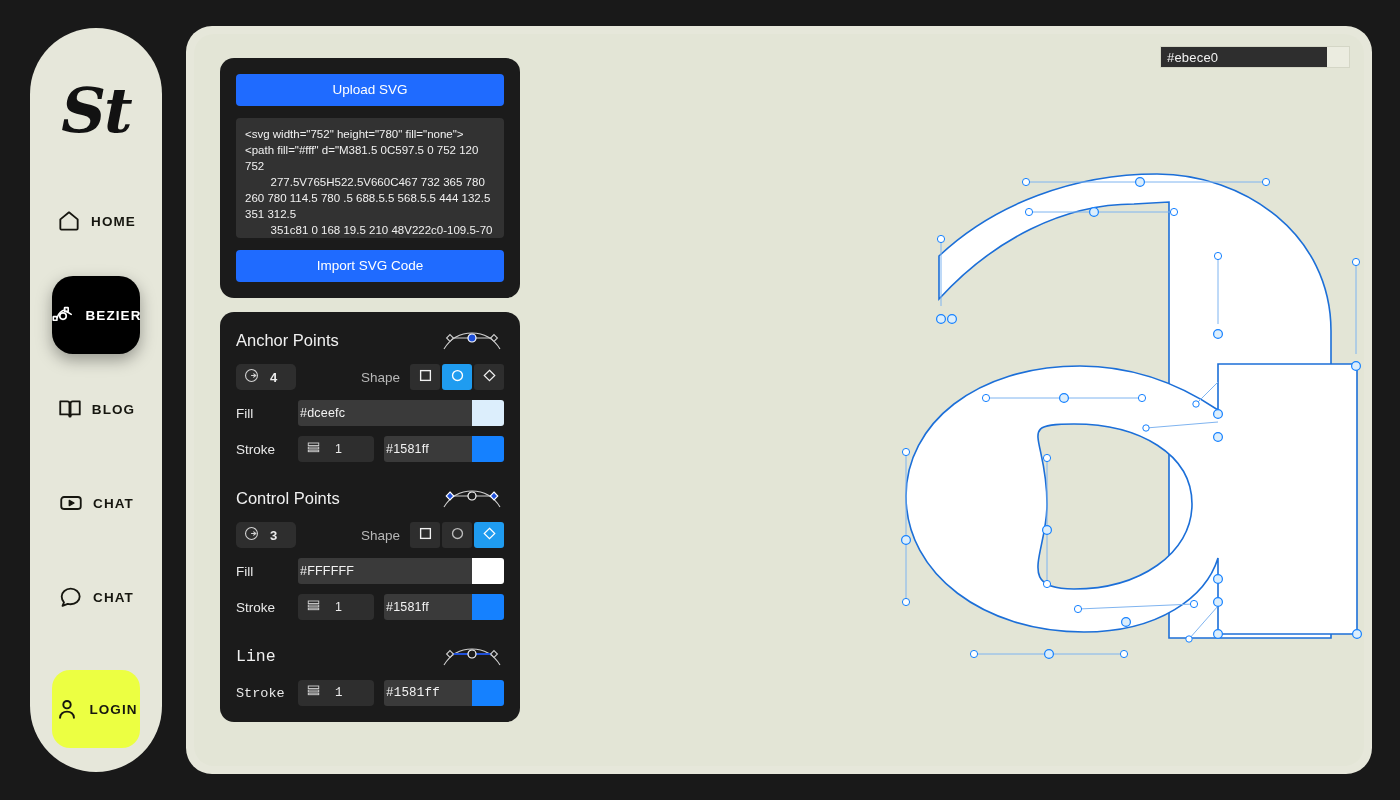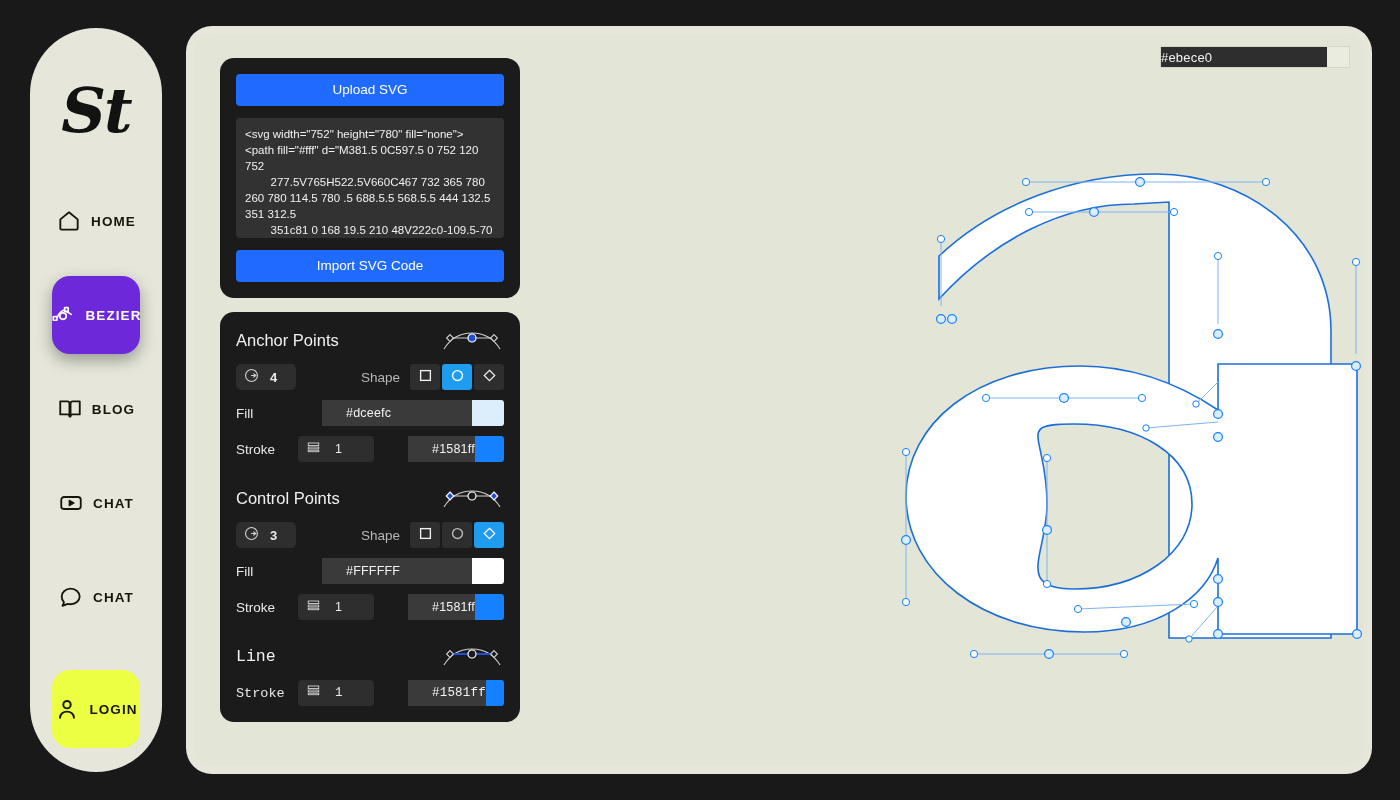--- a/index.html
+++ b/index.html
@@ -31,21 +31,21 @@
   .nav { margin-top: 26px; display: flex; flex-direction: column; align-items: center; flex: 1; }
   .nav-item {
     width: 88px; height: 78px; margin-bottom: 16px;
     display: flex; flex-direction: row; align-items: center; justify-content: center;
     border-radius: 18px; cursor: pointer; gap: 9px;
   }
   .nav-item .ico { width: 26px; height: 26px; display: block; }
   .nav-item .lbl {
     font-size: 13.5px; font-weight: 700; letter-spacing: 1.1px; color: #16160f;
   }
-  .nav-item.active { background: #6d28d9; box-shadow: 0 6px 16px rgba(0,0,0,.35); }
+  .nav-item.active { background: #000000; box-shadow: 0 6px 16px rgba(0,0,0,.35); border-radius: 21px; }
   .nav-item.active .lbl { color: #ffffff; }
   .nav-item.login { background: #ecff42; margin-top: 18px; }
 
   
   .main-frame {
     position: absolute; left: 186px; top: 26px;
     width: 1186px; height: 748px;
     background: #e6e7da;
     border-radius: 26px;
     padding: 8px;
@@ -57,21 +57,21 @@
 
   
   .bg-color-row {
     position: absolute; right: 14px; top: 12px;
     display: flex; align-items: stretch; height: 22px;
     border: 1px solid #d4d6c6;
     z-index: 4;
   }
   .bg-color-input {
     width: 166px; background: #2e2e2e; color: #f2f2f2;
-    font-size: 13px; line-height: 22px; 
+    font-size: 13px; line-height: 22px; padding-left: 6px;
     letter-spacing: .2px; white-space: nowrap; overflow: hidden;
   }
   .bg-color-swatch { width: 22px; background: #ebece0; }
 
   
   .tool-col {
     position: absolute; left: 26px; top: 24px;
     width: 300px; display: flex; flex-direction: column; gap: 14px;
     z-index: 3;
     justify-content: space-between;
@@ -122,23 +122,22 @@
     display: flex; align-items: center; gap: 14px;
     background: #2e2e2e; border-radius: 4px; height: 26px;
     width: 76px; padding: 0 8px; margin-right: 10px; cursor: pointer;
   }
   .w-box .val { font-size: 12.5px; color: #ececec; }
   .hexfield {
     display: flex; align-items: stretch; height: 26px; flex: 1; border-radius: 3px; overflow: hidden;
   }
   .hexfield .txt {
     flex: 1; background: #3a3a3a; color: #f2f2f2;
-    font-size: 12.5px; line-height: 26px; padding-left: 24px; letter-spacing: .2px;
+    font-size: 12.5px; line-height: 26px; padding-left: 2px; letter-spacing: .2px;
     cursor: text;
-    margin-left: 24px;
   }
   .hexfield .sw { width: 32px; flex: none; }
 </style>
 </head>
 <body>
 
 <div id="root">
 
   <aside class="sidebar">
     <div class="logo">St</div>

